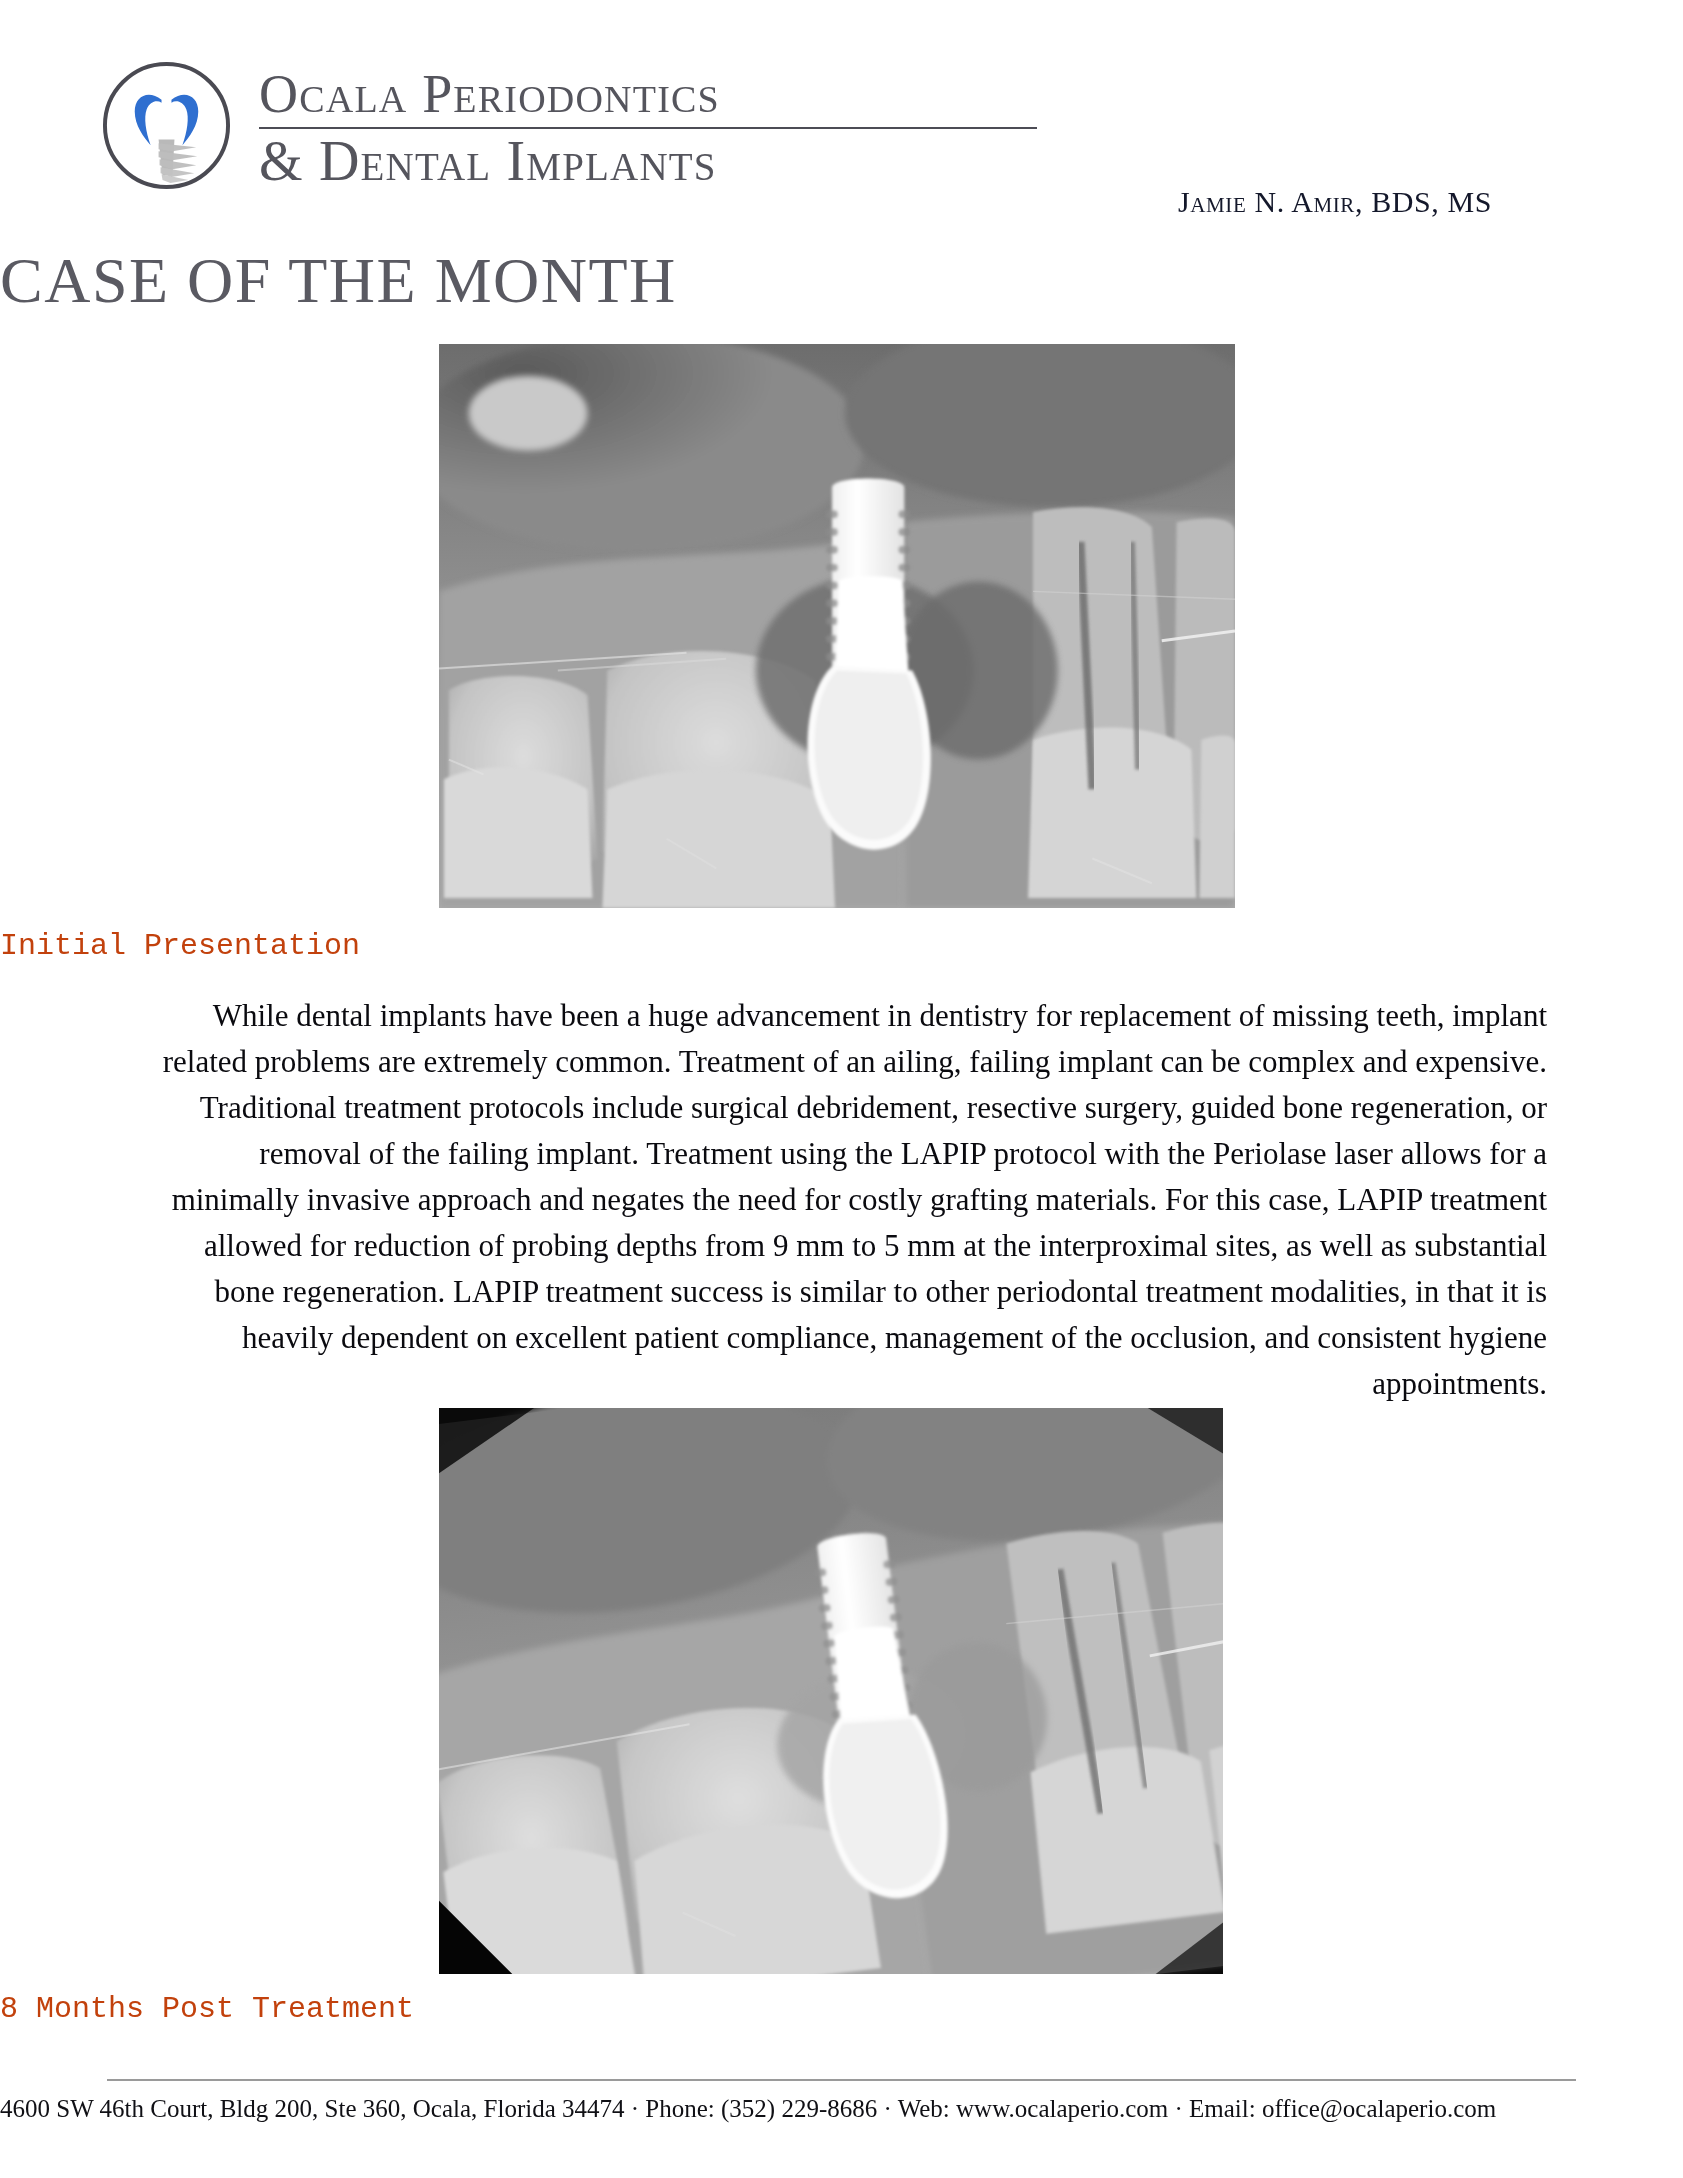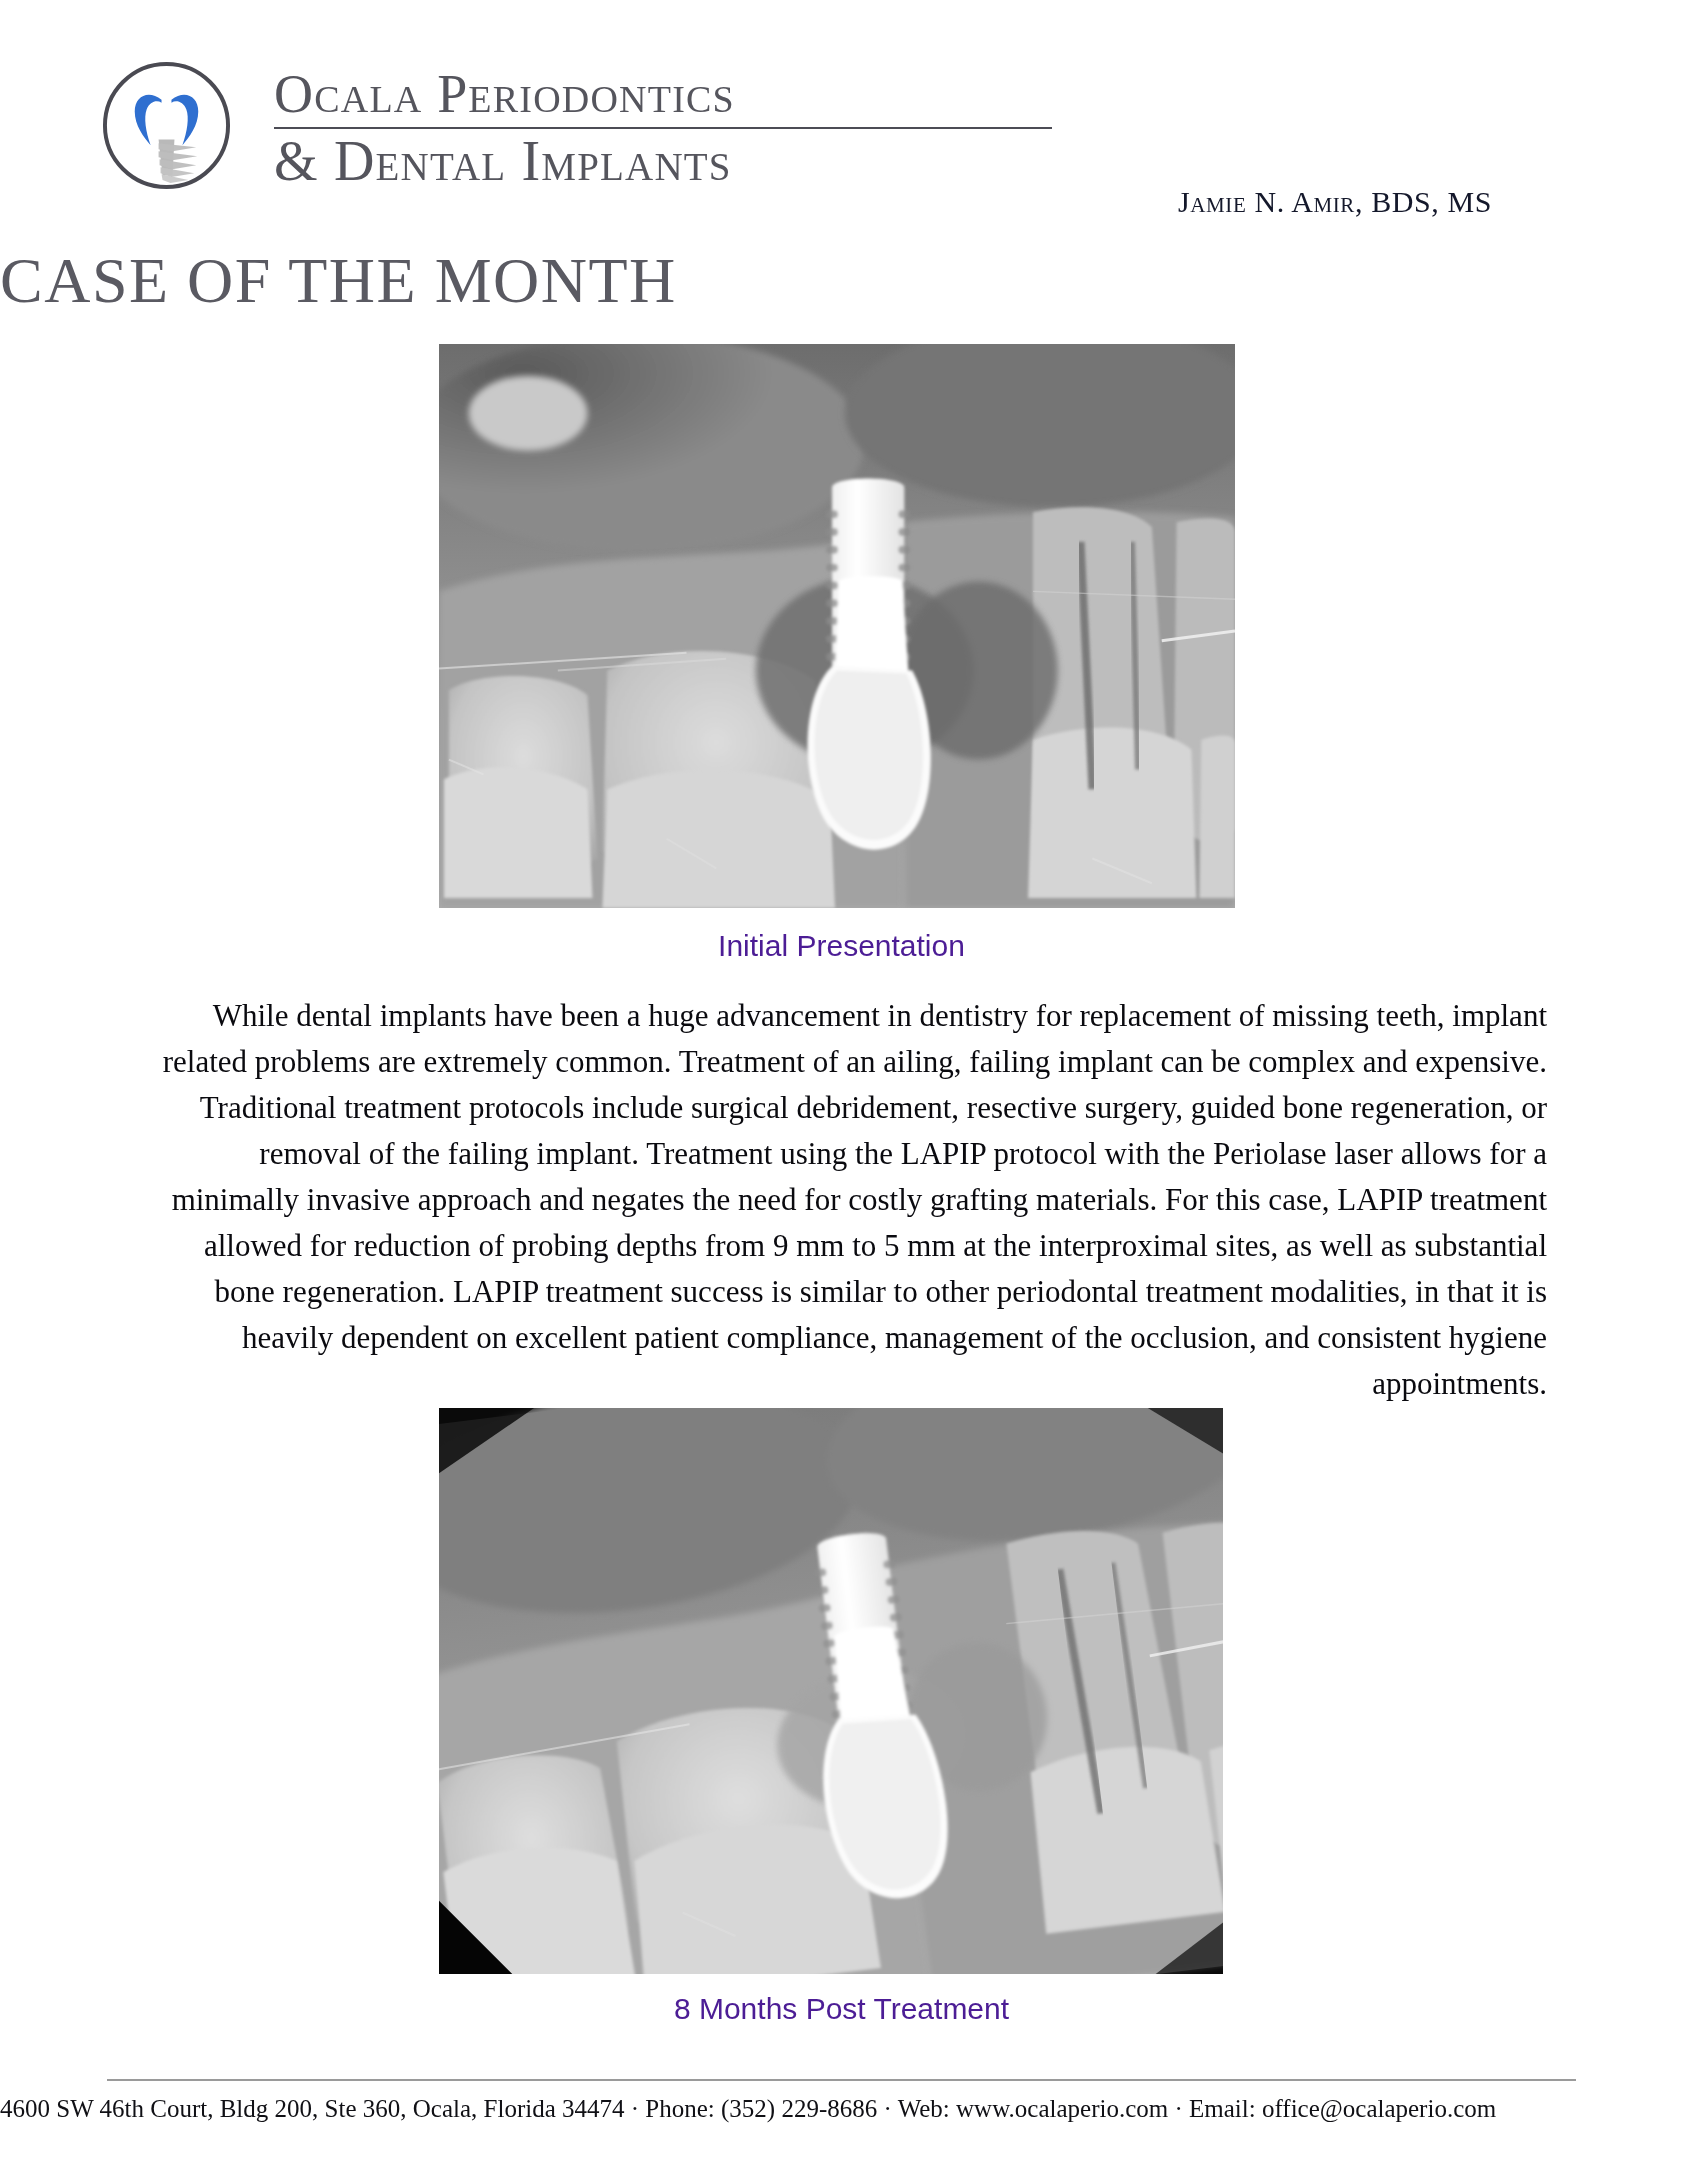--- a/index.html
+++ b/index.html
@@ -39,21 +39,20 @@
     top: 20px;
     width: 135px;
     height: 135px;
   }
 
   .brand {
     position: absolute;
     left: 259px;
     top: 26px;
     width: 782px;
-    margin-left: 15px;
   }
   .brand-line1, .brand-line2 {
     font-family: "Liberation Serif", "DejaVu Serif", serif;
     color: #55555d;
     font-size: 53px;
     line-height: 61px;
     letter-spacing: 1.2px;
     font-variant: small-caps;
     white-space: nowrap;
   }
@@ -109,24 +108,24 @@
   .xray-svg {
     display: block;
     width: 100%;
     height: 100%;
   }
 
   .caption {
     position: absolute;
     width: 1683px;
     left: 0;
-    text-align: center;
+    text-align: left;
     font-size: 30px;
-    color: #4c1d95;
-    font-family: Liberation Sans, sans-serif;
+    color: #c2410c;
+    font-family: Liberation Mono, monospace;
   }
   .caption-1 { top: 929px; }
   .caption-2 { top: 1992px; }
 
   
   .body-copy {
     position: absolute;
     top: 993px;
     left: 137px;
     width: 1410px;

